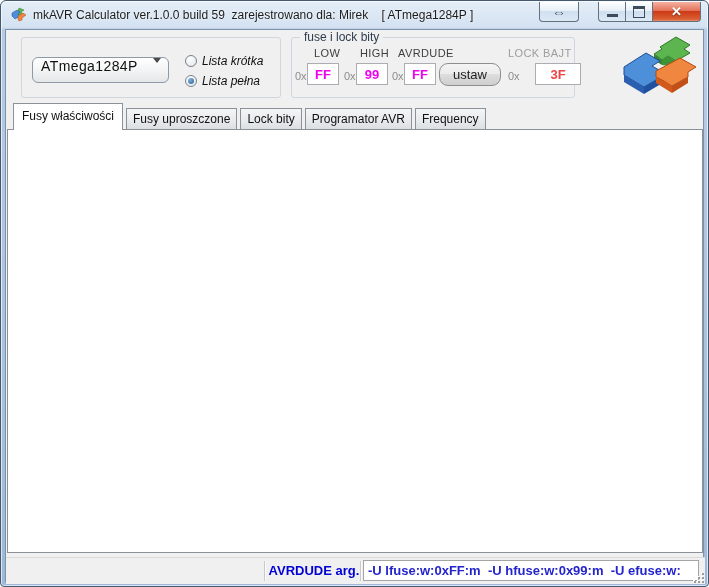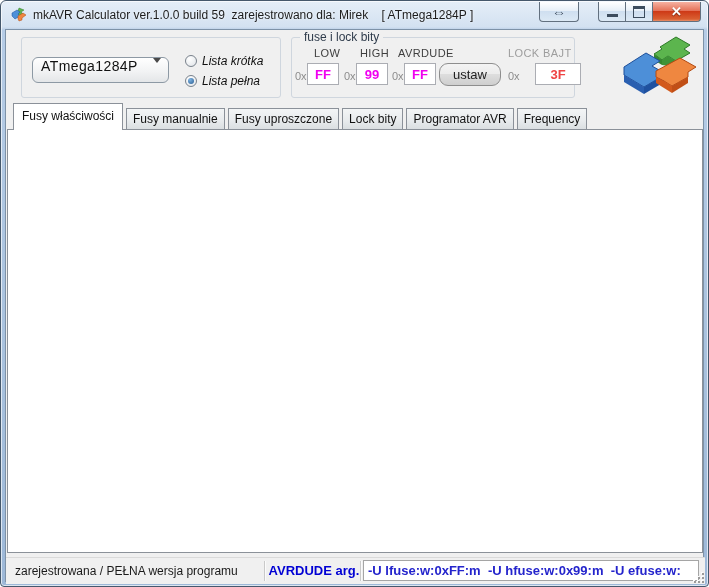--- a/index.html
+++ b/index.html
@@ -162,21 +162,20 @@
     <polygon points="6,36 28,22 42,30 34,35 48,43 26,56 6,44" fill="#4d8fd8" stroke="#1d4f9a" stroke-width="1"></polygon>
     <polygon points="6,44 6,51 26,63 26,56" fill="#2a5fb0"></polygon>
     <polygon points="26,56 48,43 48,50 26,63" fill="#1f51a0"></polygon>
     <polygon points="38,40 62,27 78,36 70,41 70,46 54,55 46,50 38,46" fill="#ef8740" stroke="#b34a12" stroke-width="1"></polygon>
     <polygon points="38,46 38,52 54,62 54,55 46,50" fill="#d2591c"></polygon>
     <polygon points="54,55 70,46 70,52 54,62" fill="#c14f16"></polygon>
   </svg>
 
   <div class="tabbar">
       <div class="tab active">Fusy właściwości</div>
-      <div class="tab">Fusy manualnie</div>
       <div class="tab">Fusy uproszczone</div>
       <div class="tab">Lock bity</div>
       <div class="tab">Programator AVR</div>
       <div class="tab">Frequency</div>
     </div>
   <div class="tabpage"></div>
 
   <div class="panel" style="background: rgb(252, 252, 230);">
       <div class="row" style="background: rgb(212, 219, 247);">
         <span class="checkbox"></span>
@@ -228,21 +227,20 @@
       </div>
       <div class="row" style="background: rgb(212, 219, 247);">
         <div class="combo-row" style="width: 281px;">
           <span class="combo-text">Brown-out detection disabled; [BODLEVEL=111]</span>
           <span class="combo-arrow"></span>
         </div>
       </div>
     </div>
 
   <div class="statusbar">
-    <span class="sb-reg">zarejestrowana / PEŁNA wersja programu</span>
     <span class="sb-div" style="left:258px;"></span>
     <span class="sb-avrdude" style="color: rgb(0, 0, 212);">AVRDUDE arg.</span>
     <span class="sb-div" style="left:354px;"></span>
     <div class="sb-args" style="color: rgb(36, 36, 204);">-U lfuse:w:0xFF:m  -U hfuse:w:0x99:m  -U efuse:w:</div>
     <div class="grip">
       <i style="right:0;bottom:0;"></i>
         <i style="right:4px;bottom:0;"></i>
         <i style="right:8px;bottom:0;"></i>
       <i style="right:0;bottom:4px;"></i>
         <i style="right:4px;bottom:4px;"></i>

